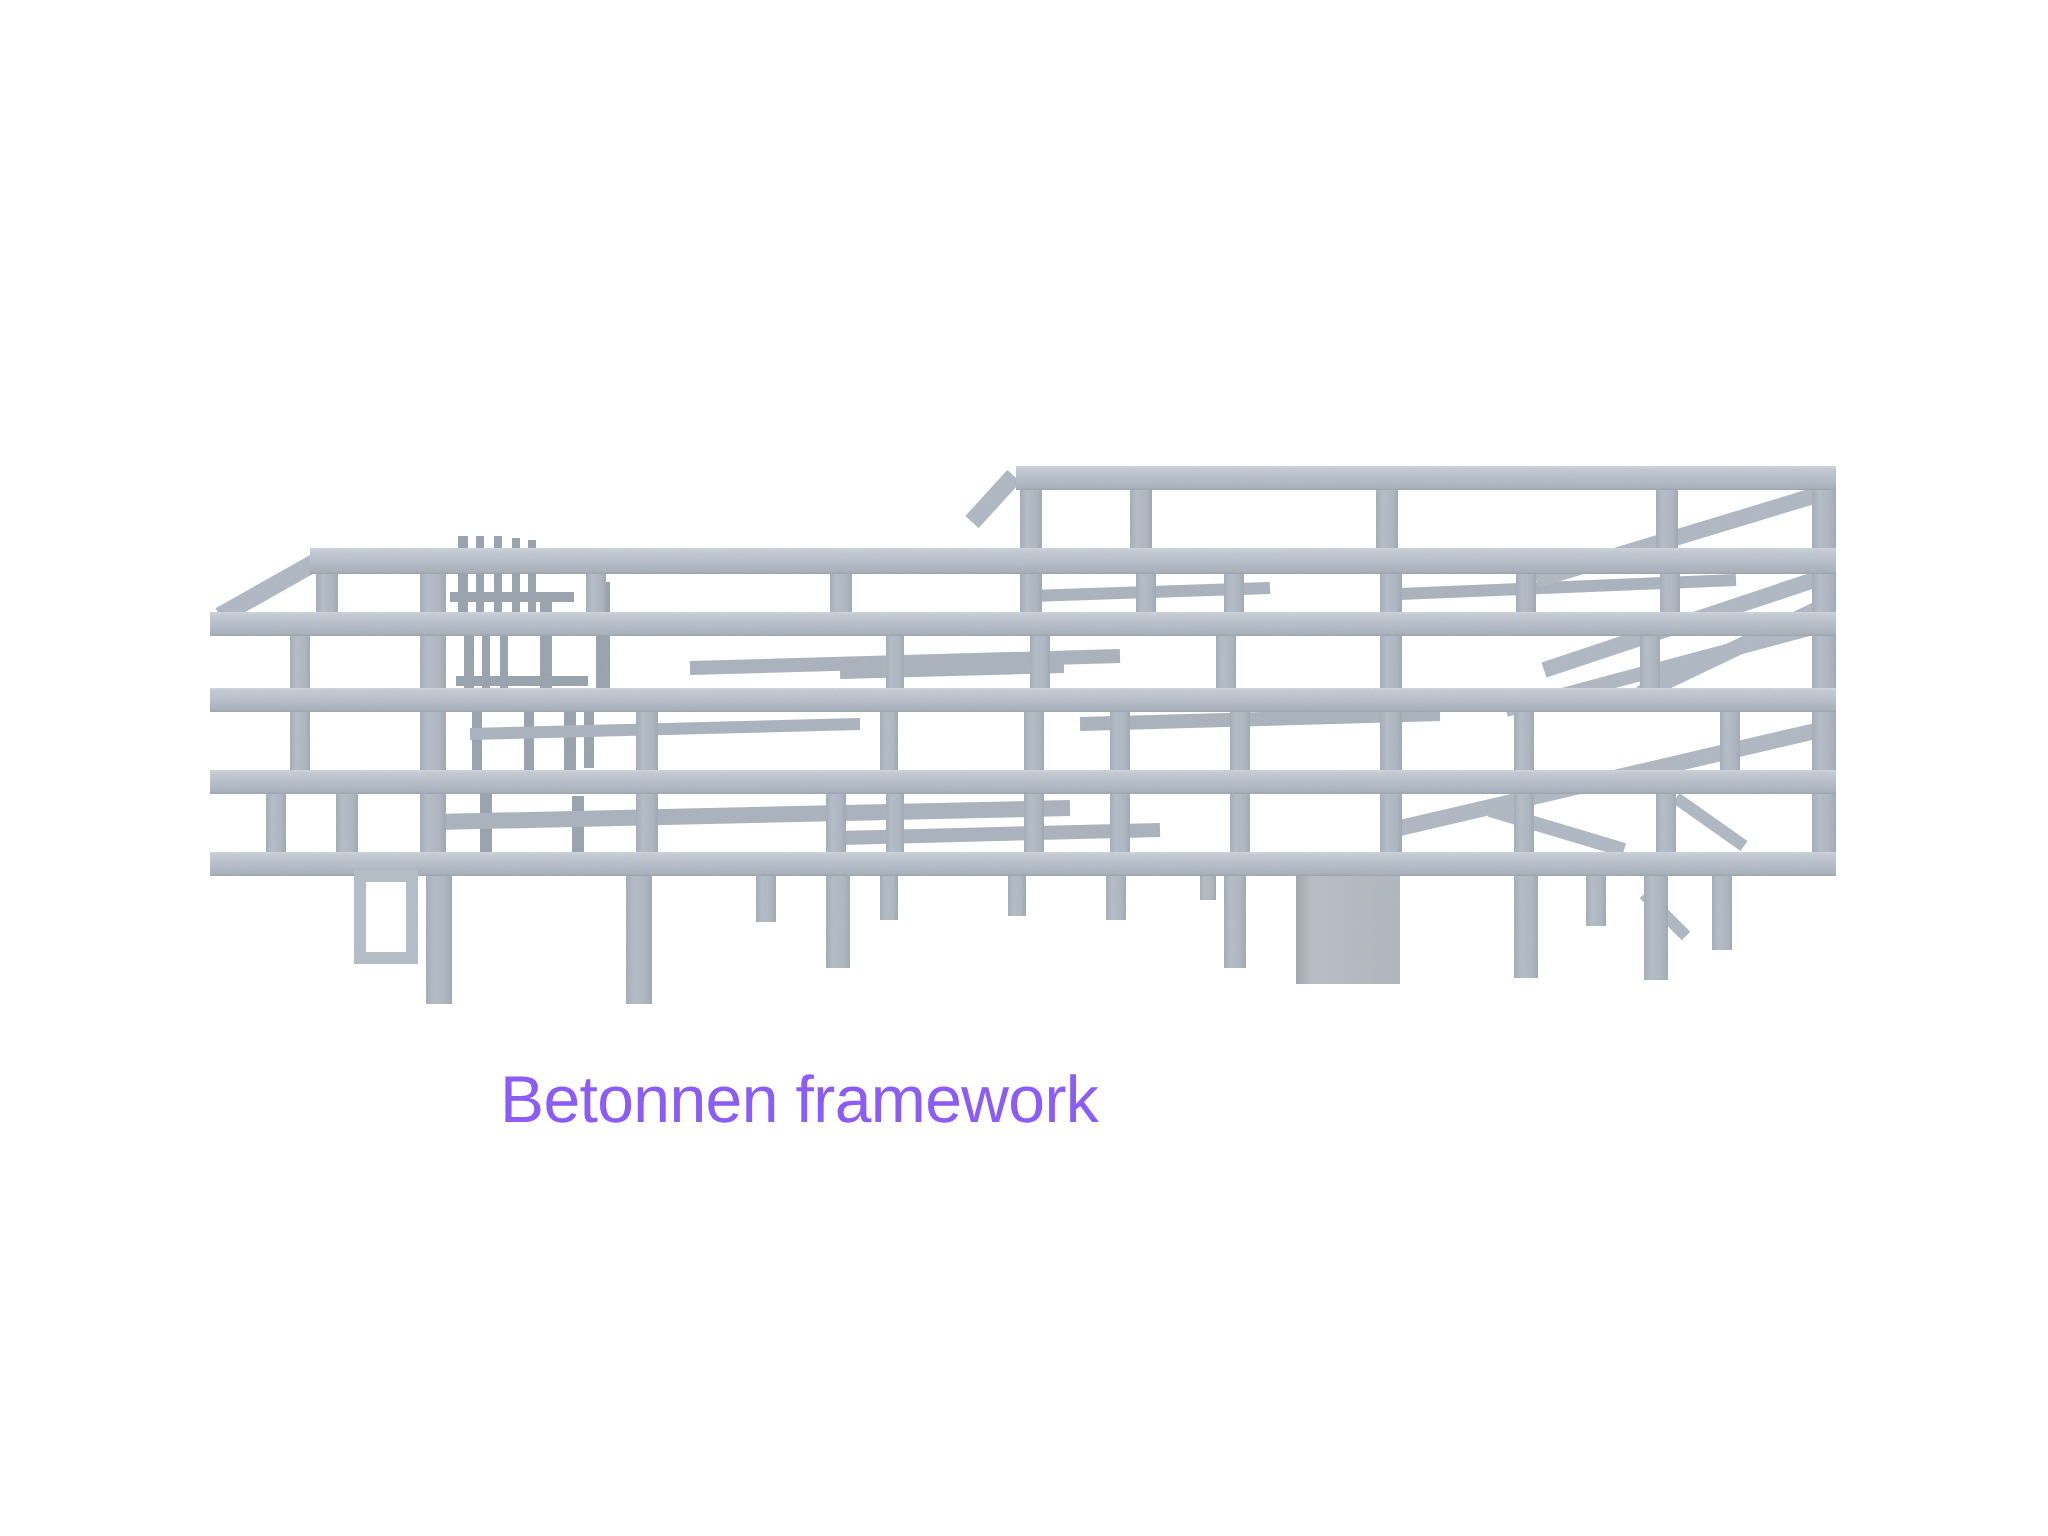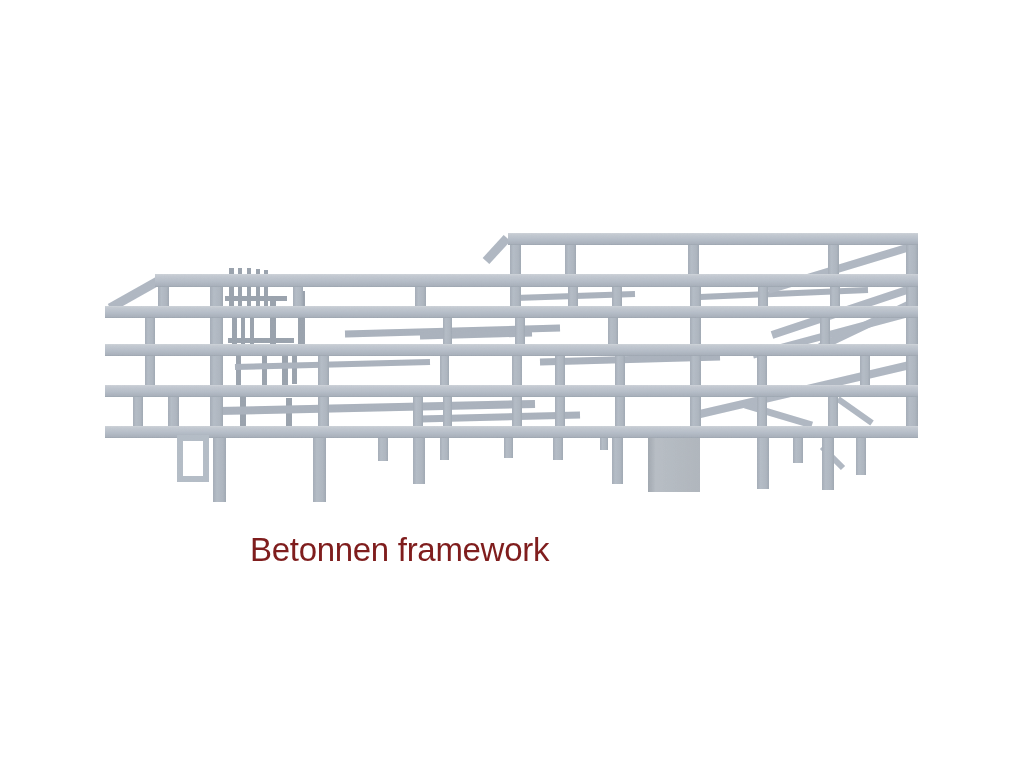--- a/index.html
+++ b/index.html
@@ -176,15 +176,15 @@
             <rect x="105" y="385" width="813" height="12" fill="url(#gBeam)"></rect>
             <rect x="105" y="426" width="813" height="12" fill="url(#gBeam)"></rect>
           </g>
         <g id="portalGroup">
             <rect x="180" y="438" width="26" height="41" fill="none" stroke="#b5bdc7" stroke-width="6"></rect>
           </g>
       </g>
     </svg>
   </div>
 
-  <div class="caption" style="color: #7f1d1d; text-align: right;">Betonnen framework</div>
+  <div class="caption" style="color: #8b5cf6; text-align: right;">Betonnen framework</div>
 
 </div>
 
 </body></html>

